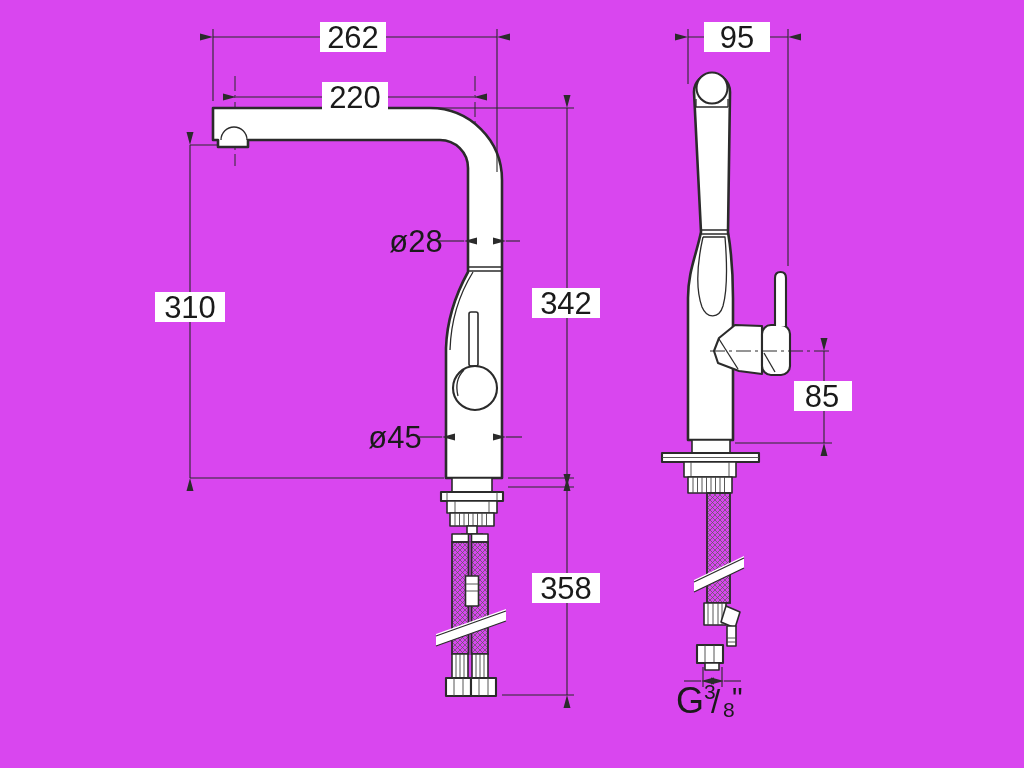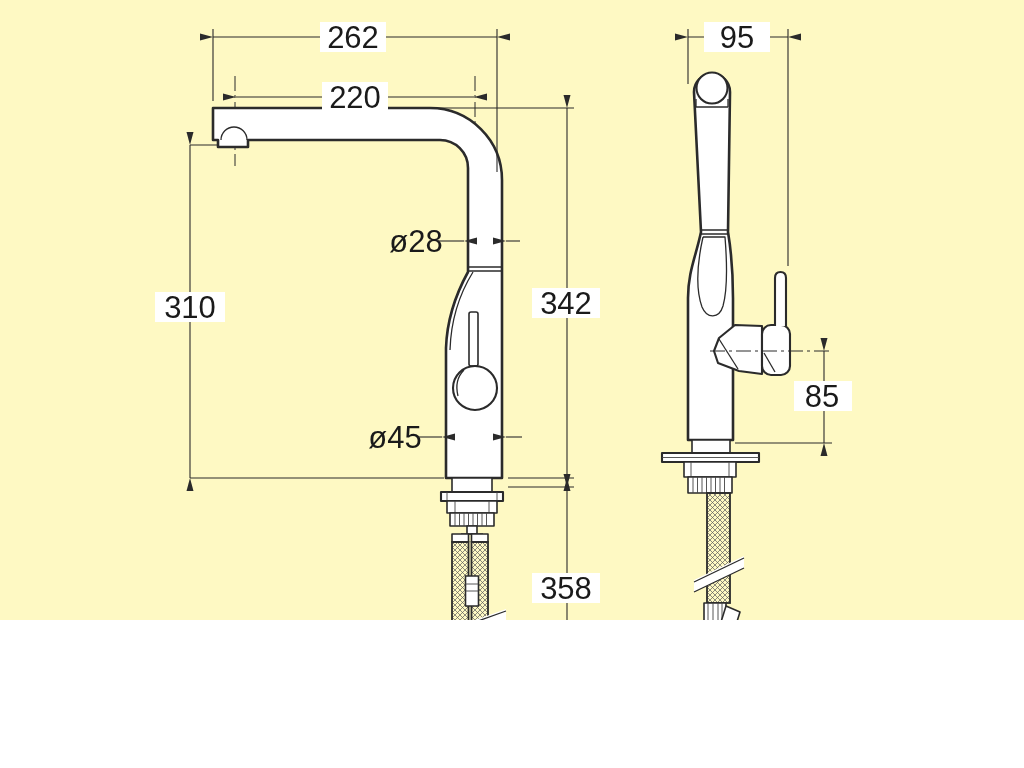--- a/index.html
+++ b/index.html
@@ -1,16 +1,16 @@
 <!DOCTYPE html>
 <html><head>
 <meta charset="utf-8">
 <style>
   html,body{margin:0;padding:0;background:#fff;}
-  .stage{width:1024px;height:620px;background:#fef9c3;overflow:hidden;position:relative;}
+  .stage{width:1024px;height:768px;background:#d946ef;overflow:hidden;position:relative;}
   svg{display:block;}
   .outline{fill:#fff;stroke:#2b2b2b;stroke-width:2.6;stroke-linejoin:round;stroke-linecap:round;}
   .out2{fill:#fff;stroke:#2b2b2b;stroke-width:2.1;stroke-linejoin:round;}
   .det{fill:none;stroke:#2b2b2b;stroke-width:1.3;stroke-linejoin:round;}
   .det2{fill:#fff;stroke:#2b2b2b;stroke-width:1.6;stroke-linejoin:round;}
   .fine{fill:none;stroke:#444;stroke-width:0.9;}
   .dim{fill:none;stroke:#2b2b2b;stroke-width:1.1;}
   .cl{fill:none;stroke:#2b2b2b;stroke-width:1;stroke-dasharray:15 4 3 4;}
   .mask{fill:#fff;stroke:none;}
   .dimtext{font-family:"Liberation Sans",sans-serif;font-size:31px;fill:#1a1a1a;text-anchor:middle;}

